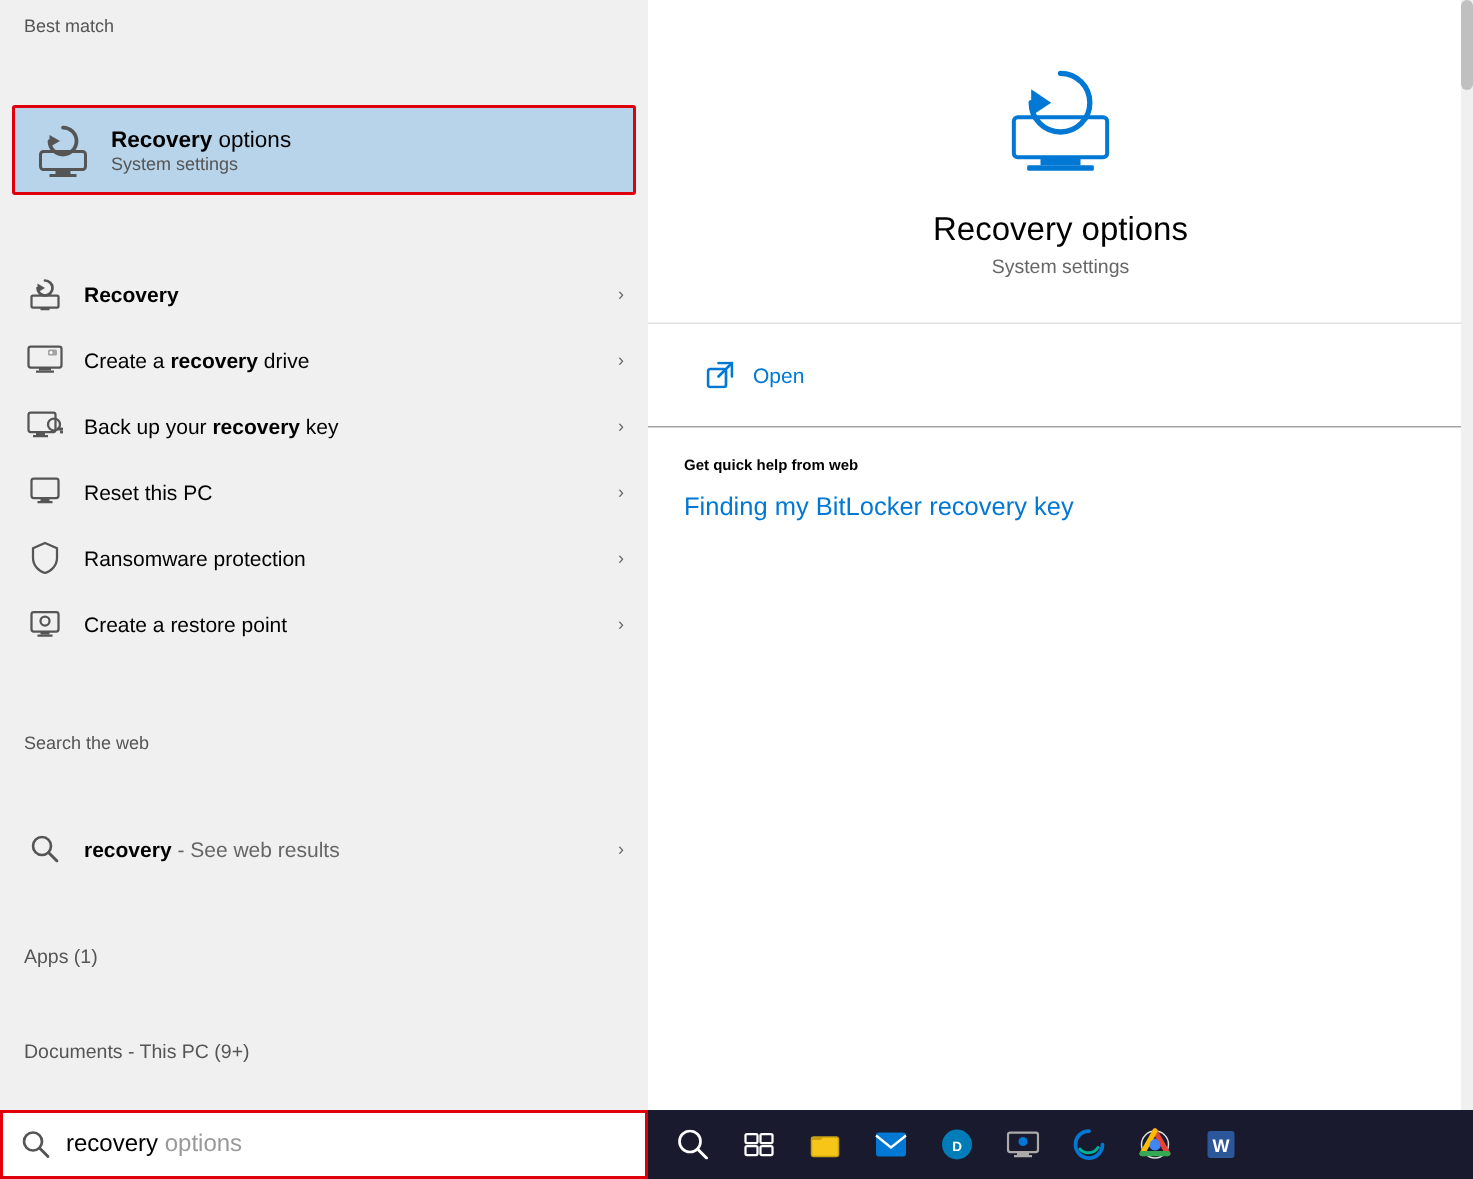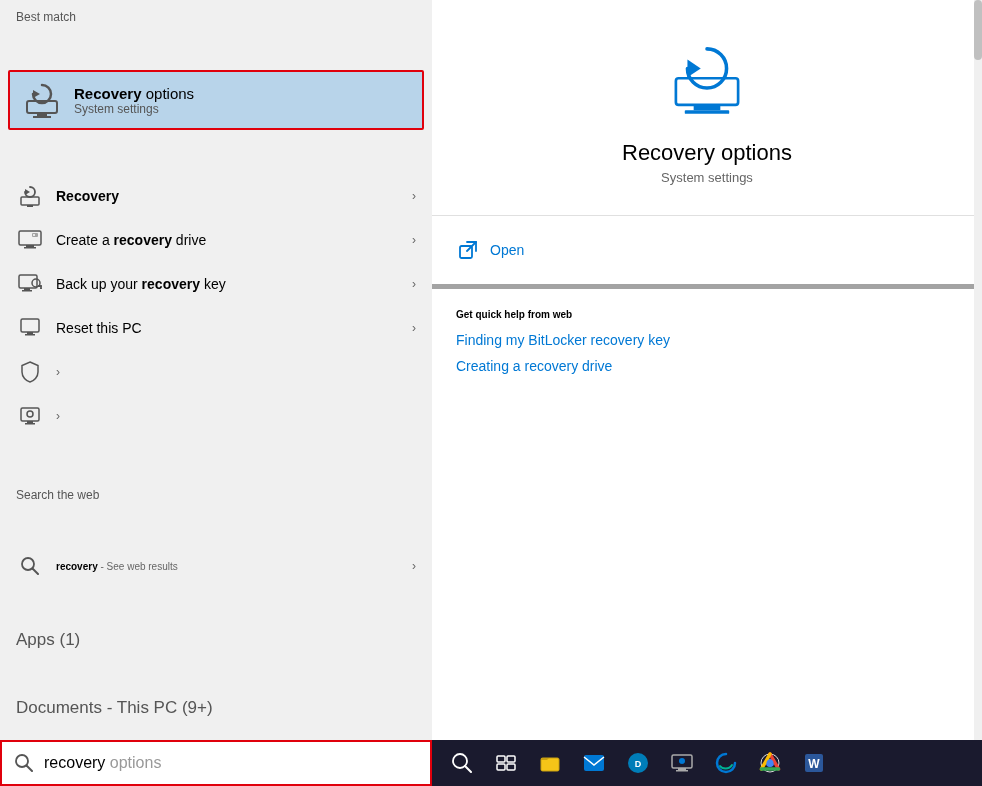--- a/index.html
+++ b/index.html
@@ -124,37 +124,37 @@
       width: 28px;
       height: 28px;
       margin-right: 12px;
       flex-shrink: 0;
       display: flex;
       align-items: center;
       justify-content: center;
     }
 
     .web-search-label {
-      font-size: 10px;
+      font-size: 14px;
       flex: 1;
     }
 
     .web-search-label .bold-part {
       font-weight: 700;
     }
 
     .web-search-label .muted-part {
       color: #666;
       font-weight: 400;
     }
 
     
     .apps-section, .docs-section, .photos-section {
       padding: 6px 16px;
-      font-size: 17px;
+      font-size: 13px;
       color: #555;
     }
 
     
     .search-bar {
       position: absolute;
       bottom: 0;
       left: 0;
       width: 432px;
       height: 46px;
@@ -224,22 +224,22 @@
       font-weight: 400;
       margin-bottom: 4px;
     }
 
     .right-subtitle {
       font-size: 13px;
       color: #666;
     }
 
     .right-actions {
-      padding: 16px 24px;
-      border-bottom: 5px solid #a3a3a3;
+      padding: 16px 36px;
+      border-bottom: 1px solid #a3a3a3;
     }
 
     .action-item {
       display: flex;
       align-items: center;
       padding: 6px 0;
       cursor: pointer;
     }
 
     .action-item-icon {
@@ -261,21 +261,21 @@
     }
 
     .web-help-title {
       font-size: 10px;
       font-weight: 600;
       color: #000;
       margin-bottom: 12px;
     }
 
     .web-help-link {
-      font-size: 14px;
+      font-size: 17px;
       color: #0078d4;
       margin-bottom: 10px;
       cursor: pointer;
       display: block;
     }
 
     
     .taskbar {
       position: absolute;
       bottom: 0;
@@ -413,32 +413,38 @@
       </div>
       <div class="chevron">›</div>
     </div>
 
     <div class="settings-item">
       <div class="settings-item-icon">
         <svg width="20" height="22" viewBox="0 0 20 22">
           <path d="M10 1 L18 4.5 L18 11 C18 16 14 20 10 21 C6 20 2 16 2 11 L2 4.5 Z" fill="none" stroke="#555" stroke-width="1.5"></path>
         </svg>
       </div>
+      <div class="settings-item-label">
+        Ransomware protection
+      </div>
       <div class="chevron">›</div>
     </div>
 
     <div class="settings-item">
       <div class="settings-item-icon">
         <svg width="22" height="22" viewBox="0 0 22 22">
           <rect x="2" y="3" width="18" height="13" rx="1.5" fill="none" stroke="#555" stroke-width="1.5"></rect>
           <rect x="8" y="16" width="6" height="2" fill="#555"></rect>
           <rect x="6" y="18" width="10" height="1.5" fill="#555"></rect>
           <circle cx="11" cy="9" r="3" fill="none" stroke="#555" stroke-width="1.5"></circle>
         </svg>
       </div>
+      <div class="settings-item-label">
+        Create a restore point
+      </div>
       <div class="chevron">›</div>
     </div>
 
   </div>
 
   <div class="section-label">Search the web</div>
 
   <div class="web-search-item">
     <div class="web-search-icon">
       <svg width="18" height="18" viewBox="0 0 18 18">
@@ -500,21 +506,20 @@
           <line x1="17" y1="1" x2="8" y2="10" stroke="#0078d4" stroke-width="1.8" stroke-linecap="round"></line>
         </svg>
       </div>
       <div class="action-item-label">Open</div>
     </div>
   </div>
 
   <div class="right-web-help">
     <div class="web-help-title">Get quick help from web</div>
     <a class="web-help-link">Finding my BitLocker recovery key</a>
-    <a class="web-help-link">Creating a recovery drive</a>
   </div>
 
   <div class="scrollbar-track">
     <div class="scrollbar-thumb"></div>
   </div>
 </div>
 
 <div class="taskbar">
 
   <div class="taskbar-btn">

